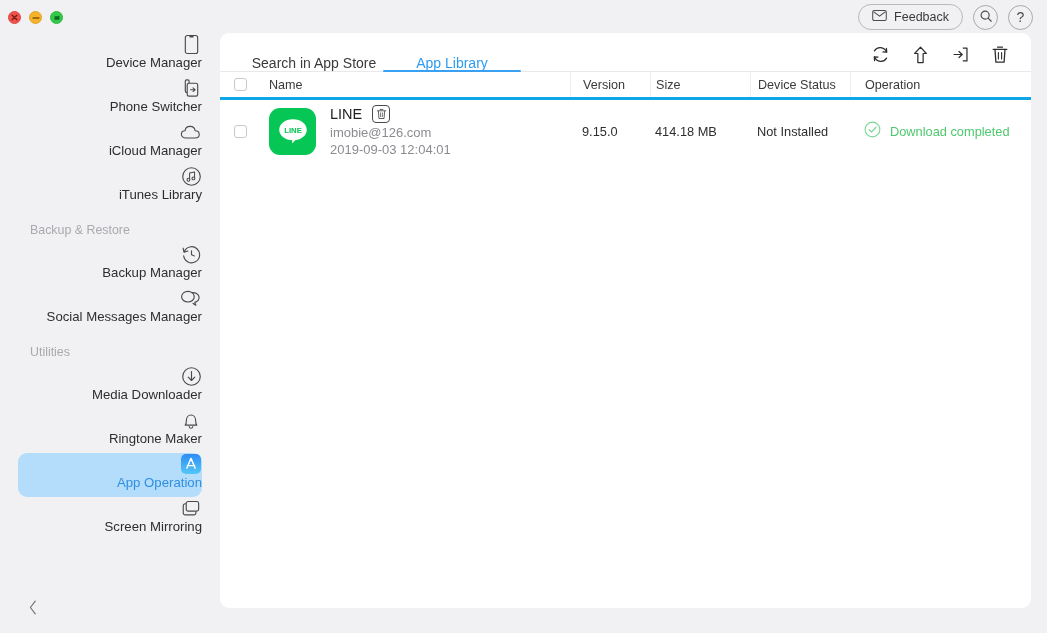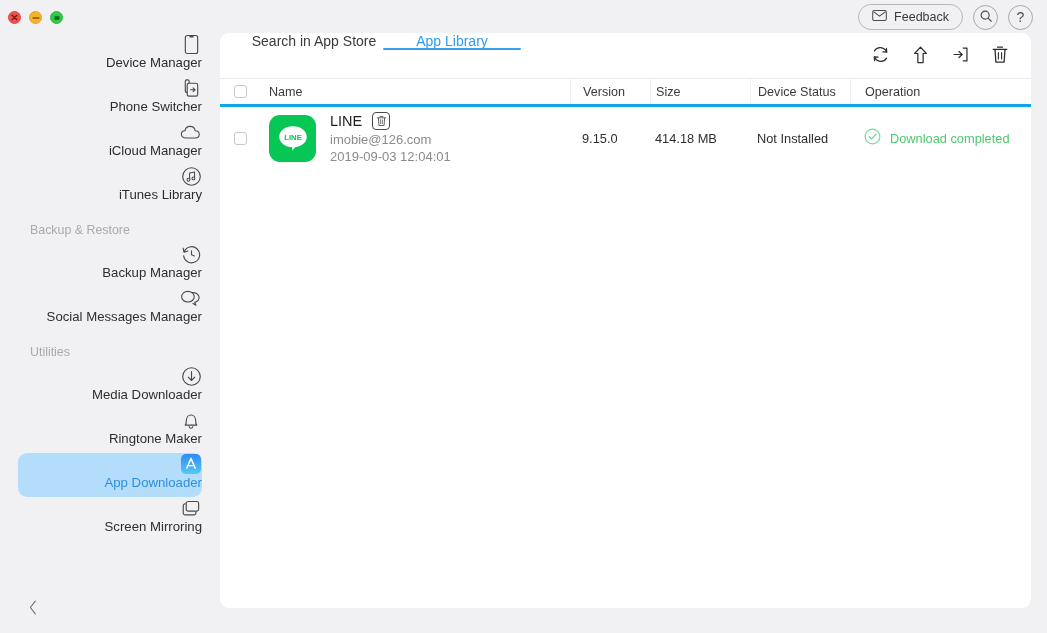--- a/index.html
+++ b/index.html
@@ -50,21 +50,21 @@
   .collapse-btn {
     position: absolute; left: 22px; bottom: 13px; width: 22px; height: 22px;
     display: flex; align-items: center; justify-content: center; cursor: pointer;
   }
 
   
   .panel {
     position: absolute; left: 220px; top: 33px; width: 811px; height: 575px;
     background: #ffffff; border-radius: 9px;
   }
-  .tabs { height: 46px; display: flex; align-items: flex-start; border-bottom: 1px solid #e9e9ec; position: relative; }
+  .tabs { height: 39px; display: flex; align-items: flex-end; border-bottom: 1px solid #e9e9ec; position: relative; }
   .tab {
     display: flex; align-items: center; justify-content: center; cursor: pointer;
     font-size: 14px; color: #3a3a3c; position: relative; width: 138px;
   }
   .tab:first-child { margin-left: 25px; }
   .tab.active { color: #2e9bf0; }
   .tab.active::after {
     content: ""; position: absolute; left: 0; right: 0; bottom: -1px; height: 2.5px;
     background: #3aa0f2; border-radius: 2px;
   }
@@ -246,21 +246,21 @@
           <defs>
             <linearGradient id="appgrad" x1="0" y1="0" x2="0" y2="1">
               <stop offset="0%" stop-color="#2d8cf5"></stop>
               <stop offset="100%" stop-color="#55c7f7"></stop>
             </linearGradient>
           </defs>
           <rect x="1" y="1" width="20" height="20" rx="5" fill="url(#appgrad)"></rect>
           <path d="M11 5.4 L15.2 15.2 M11 5.4 L6.8 15.2 M7.4 12.6 L14.6 12.6" fill="none" stroke="#ffffff" stroke-width="1.45" stroke-linecap="round"></path>
         </svg>
       </span>
-      <span class="lbl">App Downloader</span>
+      <span class="lbl">App Operation</span>
     </div>
 
     <div class="side-item">
       <span class="side-icon">
         <svg width="22" height="20" viewBox="0 0 23 20">
           <rect x="6.5" y="3.2" width="13" height="10" rx="2" fill="none" stroke="#4a4a4e" stroke-width="1.2"></rect>
           <path d="M16.6 13.8 L16.6 15.2 A2 2 0 0 1 14.6 17.2 L5.4 17.2 A2 2 0 0 1 3.4 15.2 L3.4 7.6 A2 2 0 0 1 5.4 5.6 L6.2 5.6" fill="none" stroke="#4a4a4e" stroke-width="1.2" stroke-linejoin="round"></path>
         </svg>
       </span>
       <span class="lbl">Screen Mirroring</span>

